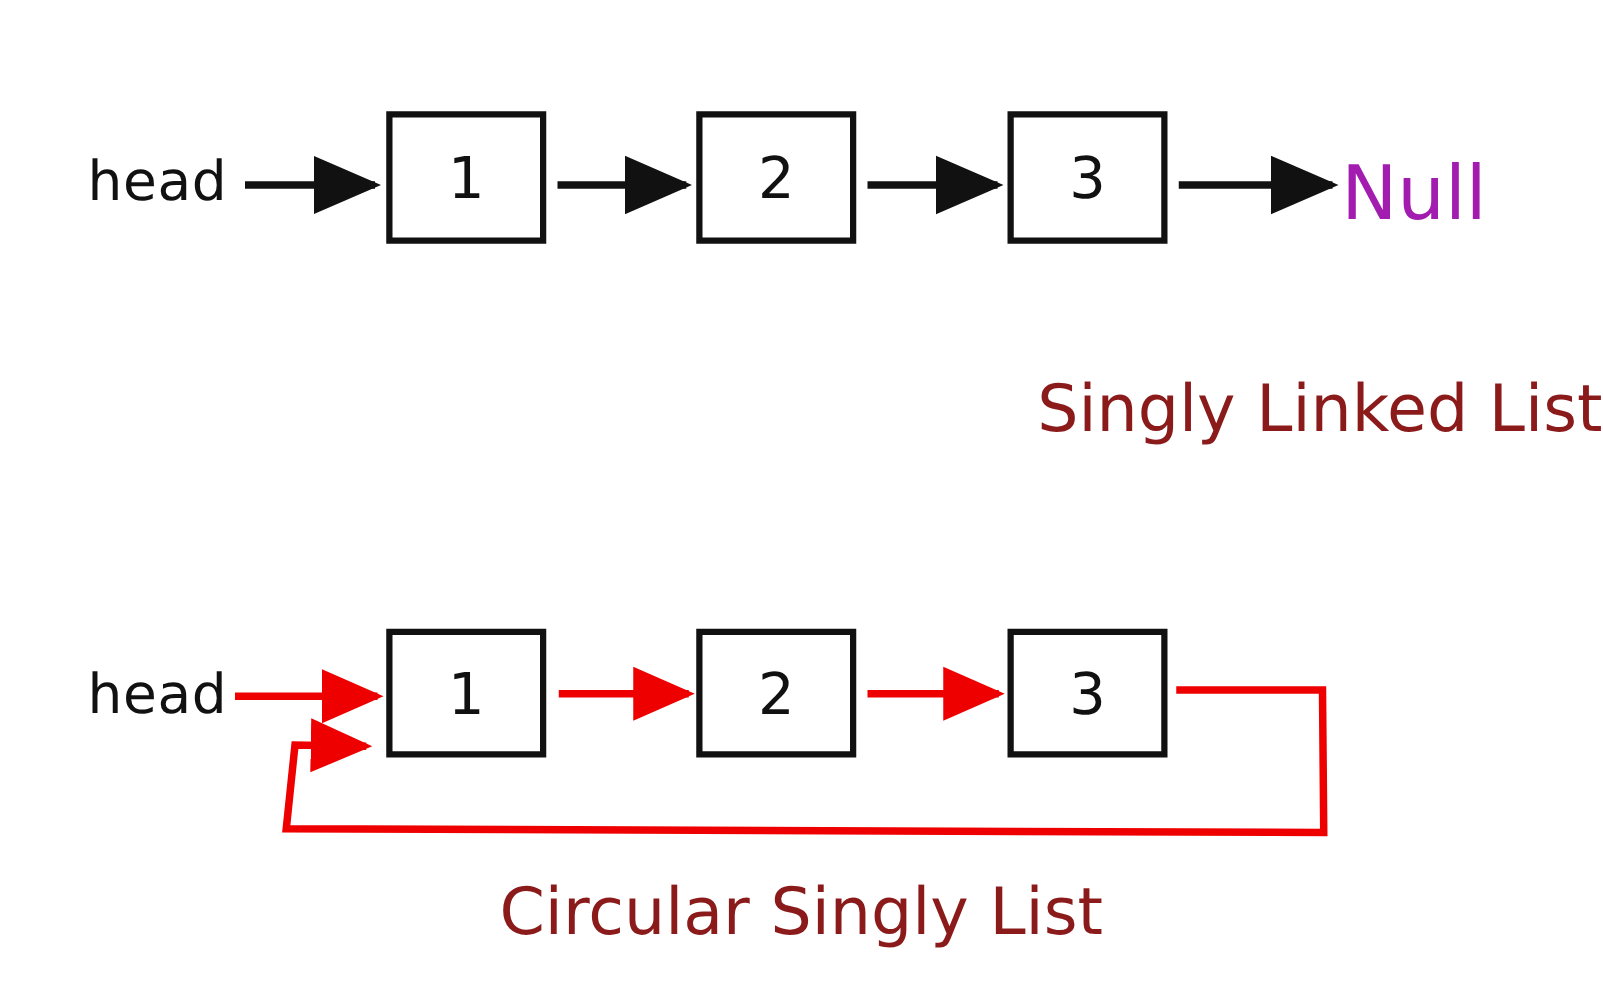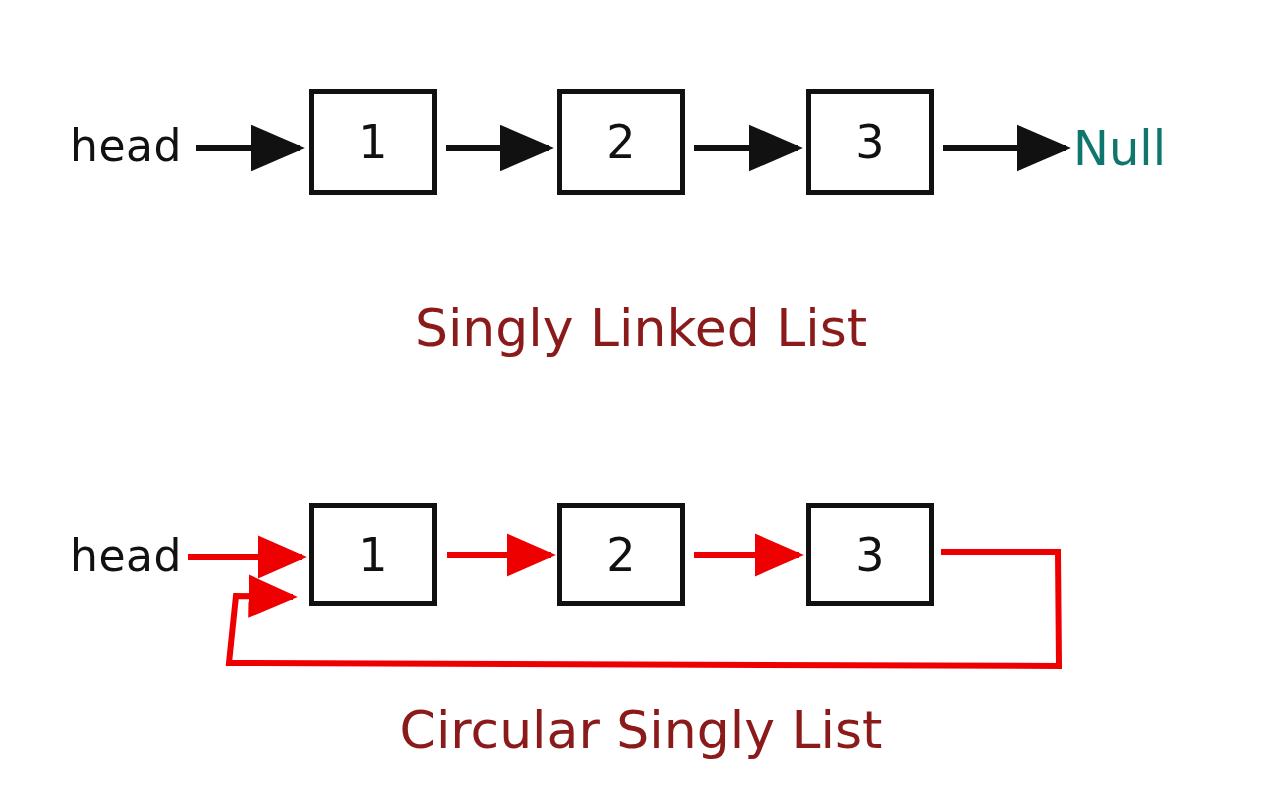--- a/index.html
+++ b/index.html
@@ -44,22 +44,22 @@
     position: absolute;
     font-family: "DejaVu Sans", sans-serif;
     font-size: 44px;
     color: #111111;
     letter-spacing: 0.5px;
     white-space: nowrap;
   }
   .null-label {
     position: absolute;
     font-family: "DejaVu Sans", sans-serif;
-    font-size: 48px;
-    color: #0f766e;
+    font-size: 60px;
+    color: #a21caf;
     white-space: nowrap;
   }
   .caption {
     position: absolute;
     width: 100%;
     left: 0;
     text-align: center;
     font-family: "DejaVu Sans", sans-serif;
     font-size: 52px;
     color: #8B1A1A;
@@ -99,21 +99,21 @@
   <div class="node-box" style="left:557px; top:89px; width:128px; height:106px;">
     <span class="node-value">2</span>
   </div>
 
   <div class="node-box" style="left:806px; top:89px; width:128px; height:106px;">
     <span class="node-value">3</span>
   </div>
 
   <div class="null-label" style="left:1073px; top:120px;">Null</div>
 
-  <div class="caption" style="top:298px;">Singly Linked List</div>
+  <div class="caption" style="top:298px;text-align:right;">Singly Linked List</div>
 
   <svg class="layer" viewBox="0 0 1282 799" preserveAspectRatio="none">
 
     <line x1="188" y1="557" x2="302" y2="557" stroke="#EE0000" stroke-width="6" marker-end="url(#arrowRed)"></line>
 
     <line x1="447" y1="555" x2="551" y2="555" stroke="#EE0000" stroke-width="6" marker-end="url(#arrowRed)"></line>
 
     <line x1="694" y1="555" x2="799" y2="555" stroke="#EE0000" stroke-width="6" marker-end="url(#arrowRed)"></line>
 
     <path d="M 941 552 L 1058 552 L 1059 666 L 229 663 L 236 596 L 293 597" fill="none" stroke="#EE0000" stroke-width="6" stroke-linecap="butt" stroke-linejoin="miter" marker-end="url(#arrowRed)"></path>

